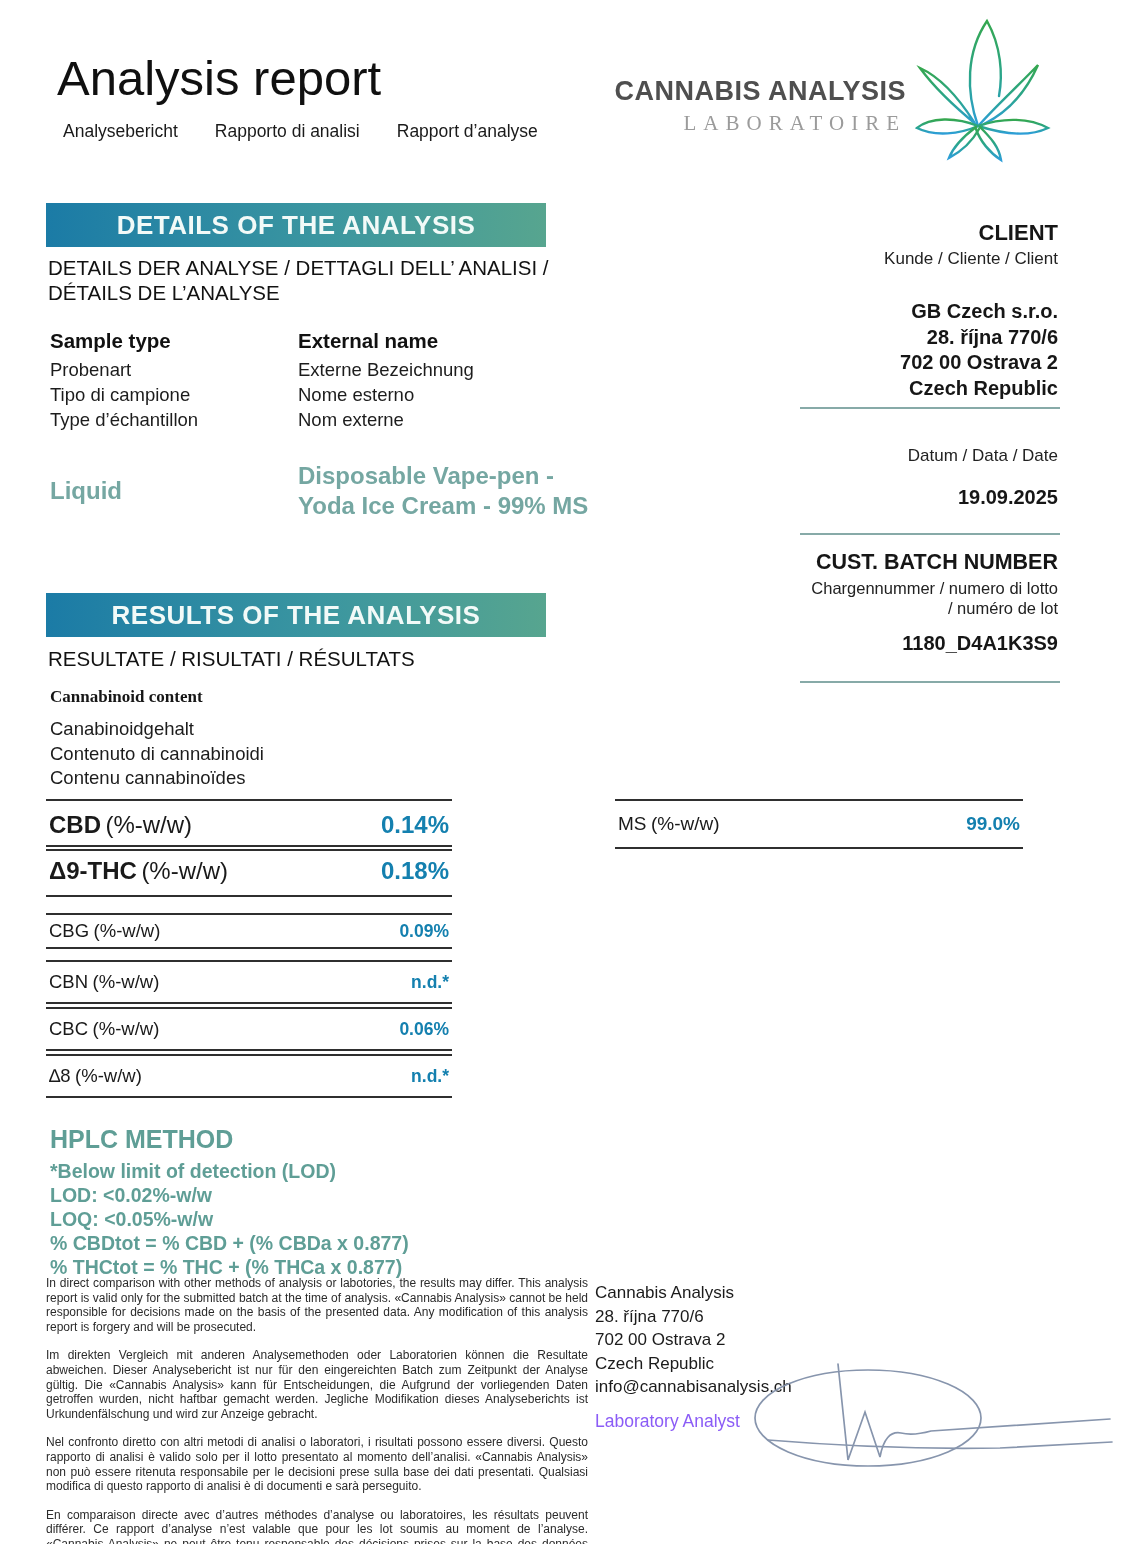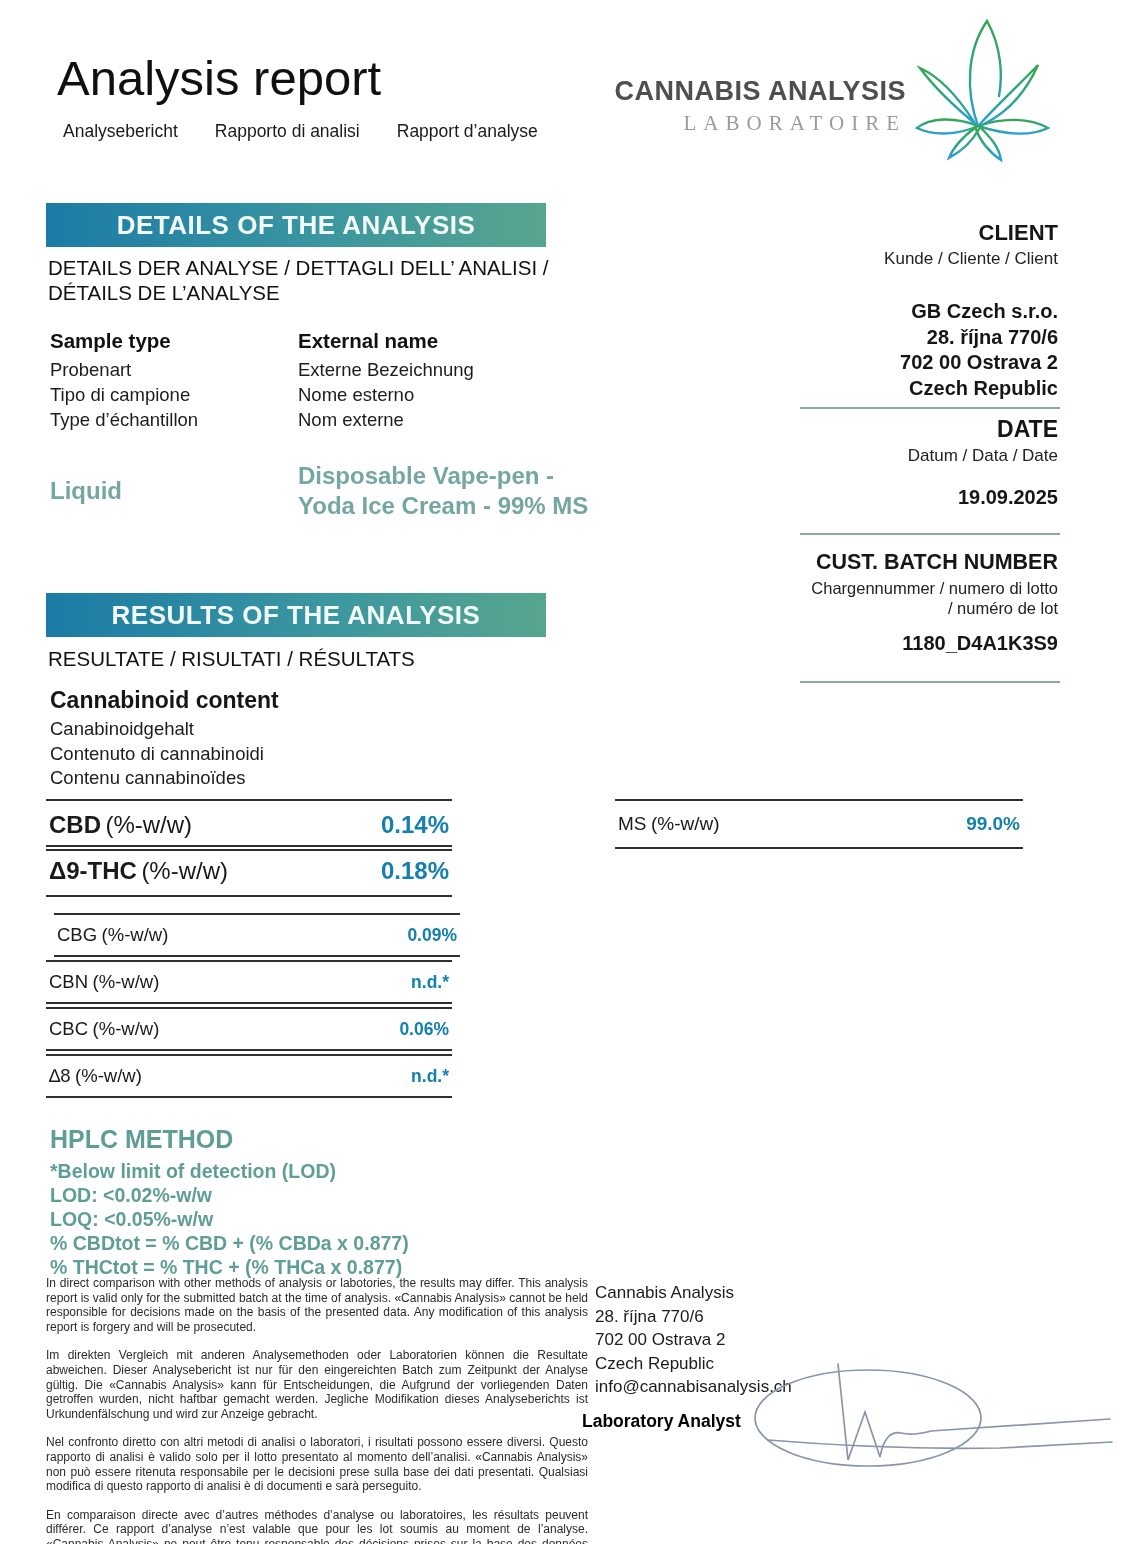--- a/index.html
+++ b/index.html
@@ -47,21 +47,21 @@
   .hrule{left:800px;width:260px;height:2px;background:#87aaa8;}
   .rule1{top:407px;} .rule2{top:533px;} .rule3{top:681px;}
   .date-label{top:416px;font-size:23px;font-weight:bold;}
   .date-sub{top:446px;font-size:17px;color:#222;}
   .date-value{top:486px;font-size:20px;font-weight:bold;}
   .batch-label{top:550px;font-size:21.5px;font-weight:bold;}
   .batch-sub{top:578px;font-size:16.5px;line-height:20px;color:#222;}
   .batch-value{top:632px;font-size:20px;font-weight:bold;}
 
   
-  .cann-label{left:50px;top:687px;font-size:23px;font-weight:bold;}
+  .cann-label{left:50px;top:687px;font-size:17px;font-weight:bold;font-family:Liberation Serif, serif;}
   .cann-trans{left:50px;top:717px;font-size:18.5px;line-height:24.5px;color:#1c1c1c;}
 
   .crow{
     left:46px;width:406px;box-sizing:border-box;
     border-top:2px solid #2f2f2f;border-bottom:2px solid #2f2f2f;
     display:flex;justify-content:space-between;align-items:center;padding:13px 3px;
   }
   .crow .analyte{font-size:18.5px;color:#1a1a1a;}
   .crow .unit{font-size:18.5px;color:#1a1a1a;}
   .crow .val{font-size:17.5px;font-weight:bold;color:#1480af;}
@@ -74,21 +74,21 @@
 
   
   .hplc-title{left:50px;top:1125px;font-size:25px;font-weight:bold;color:#5f9e96;text-align:right;}
   .hplc-lines{left:50px;top:1159px;font-size:19.5px;font-weight:bold;color:#5f9e96;line-height:24px;}
 
   
   .disclaimers{left:46px;top:1276px;width:542px;font-size:12px;line-height:14.6px;
     text-align:justify;color:#2b2b2b;}
   .disclaimers p{margin:0 0 14px 0;}
   .lab-address{left:595px;top:1281px;font-size:17px;line-height:23.5px;color:#1b1b1b;}
-  .analyst{left:582px;top:1411px;font-size:17.5px;color:#000000;font-weight:bold;}
+  .analyst{left:595px;top:1411px;font-size:17.5px;color:#8b5cf6;}
   .sig{left:750px;top:1356px;}
 </style>
 </head>
 <body>
 
 <div class="page">
 
   <div class="abs title">Analysis report</div>
   <div class="abs subtitle-row">
     <span>Analysebericht</span><span>Rapporto di analisi</span><span>Rapport d’analyse</span>
@@ -137,21 +137,20 @@
 
   <div class="abs rpanel client-label">CLIENT</div>
   <div class="abs rpanel client-sub">Kunde / Cliente / Client</div>
   <div class="abs rpanel client-address">
     <div>GB Czech s.r.o.</div>
     <div>28. října 770/6</div>
     <div>702 00 Ostrava 2</div>
     <div>Czech Republic</div>
   </div>
   <div class="abs hrule rule1"></div>
-  <div class="abs rpanel date-label">DATE</div>
   <div class="abs rpanel date-sub">Datum / Data / Date</div>
   <div class="abs rpanel date-value">19.09.2025</div>
   <div class="abs hrule rule2"></div>
   <div class="abs rpanel batch-label">CUST. BATCH NUMBER</div>
   <div class="abs rpanel batch-sub">
     <div>Chargennummer / numero di lotto</div>
     <div>/ numéro de lot</div>
   </div>
   <div class="abs rpanel batch-value">1180_D4A1K3S9</div>
   <div class="abs hrule rule3"></div>
@@ -167,21 +166,21 @@
   </div>
 
   <div class="abs crow big" style="top:799px;height:52px;">
     <span><span class="analyte">CBD</span> <span class="unit">(%-w/w)</span></span>
     <span class="val">0.14%</span>
   </div>
   <div class="abs crow big" style="top:845px;height:52px;">
     <span><span class="analyte">Δ9-THC</span> <span class="unit">(%-w/w)</span></span>
     <span class="val">0.18%</span>
   </div>
-  <div class="abs crow" style="top:913px;height:44px;margin-left:8px;">
+  <div class="abs crow" style="top:913px;height:36px;">
     <span><span class="analyte">CBG</span> <span class="unit">(%-w/w)</span></span>
     <span class="val">0.09%</span>
   </div>
   <div class="abs crow" style="top:960px;height:44px;">
     <span><span class="analyte">CBN</span> <span class="unit">(%-w/w)</span></span>
     <span class="val">n.d.*</span>
   </div>
   <div class="abs crow" style="top:1007px;height:44px;">
     <span><span class="analyte">CBC</span> <span class="unit">(%-w/w)</span></span>
     <span class="val">0.06%</span>

